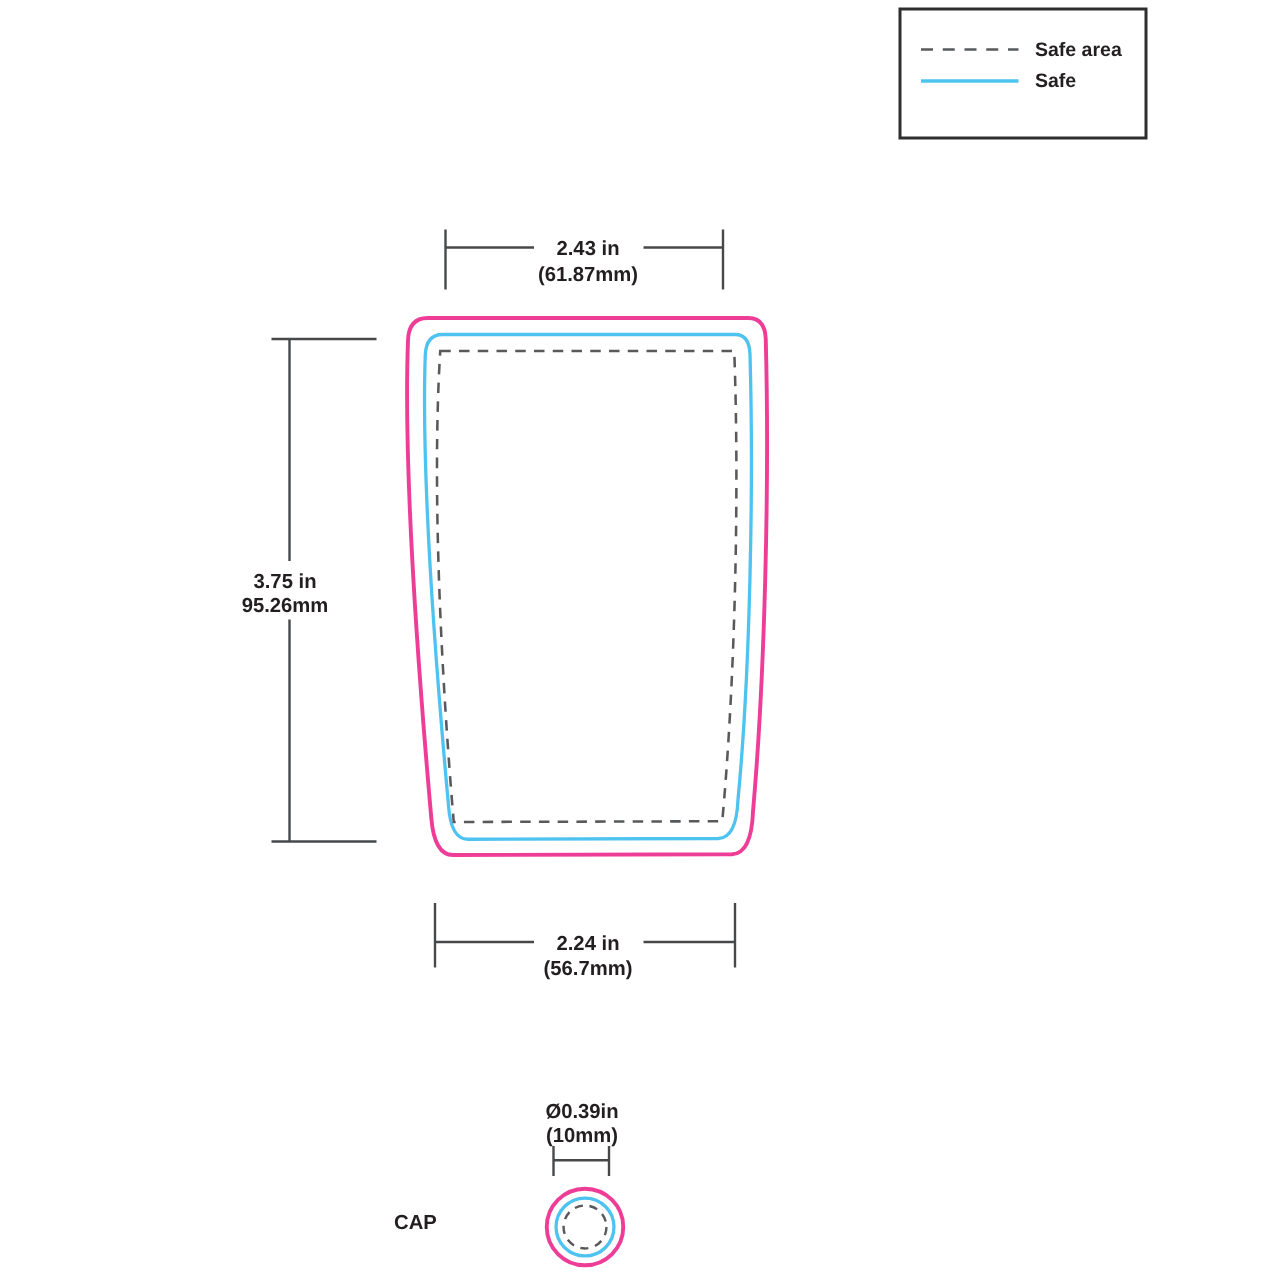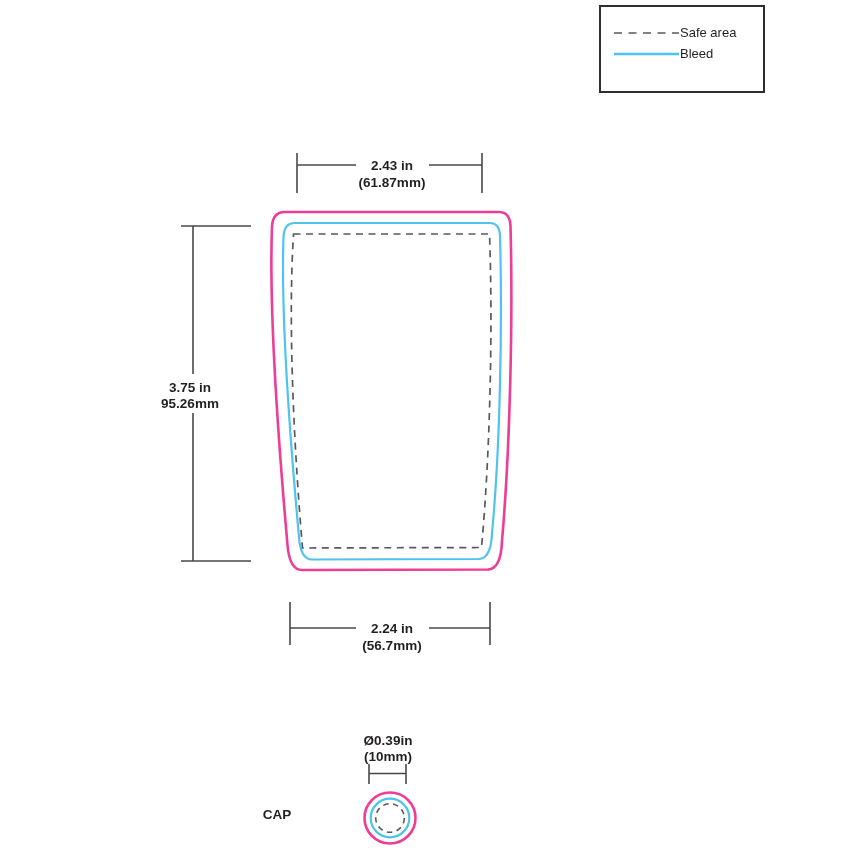--- a/index.html
+++ b/index.html
@@ -44,22 +44,23 @@
     display: flex;
     align-items: center;
     height: 21px;
   }
   .legend-swatch {
     width: 67px;
     height: 8px;
     flex: 0 0 auto;
   }
   .legend-label {
+    margin-left: 10px;
     font-size: 13px;
-    font-weight: 400;
+    font-weight: 700;
     color: #231f20;
     white-space: nowrap;
   }
 </style>
 </head>
 <body>
 
 <div class="canvas">
 
   <svg class="drawing-svg" width="850" height="850" viewBox="0 0 850 850">
@@ -129,17 +130,17 @@
     <div class="legend-row">
       <svg class="legend-swatch" width="67" height="8">
         <line x1="1" y1="4" x2="66" y2="4" stroke-width="1.7" stroke-dasharray="8 6.5" stroke="#58595b"></line>
       </svg>
       <span class="legend-label">Safe area</span>
     </div>
     <div class="legend-row">
       <svg class="legend-swatch" width="67" height="8">
         <line x1="1" y1="4" x2="66" y2="4" stroke-width="2.4" stroke="#4ec3f0"></line>
       </svg>
-      <span class="legend-label">Bleed</span>
+      <span class="legend-label">Safe</span>
     </div>
   </div>
 
 </div>
 
 </body></html>

